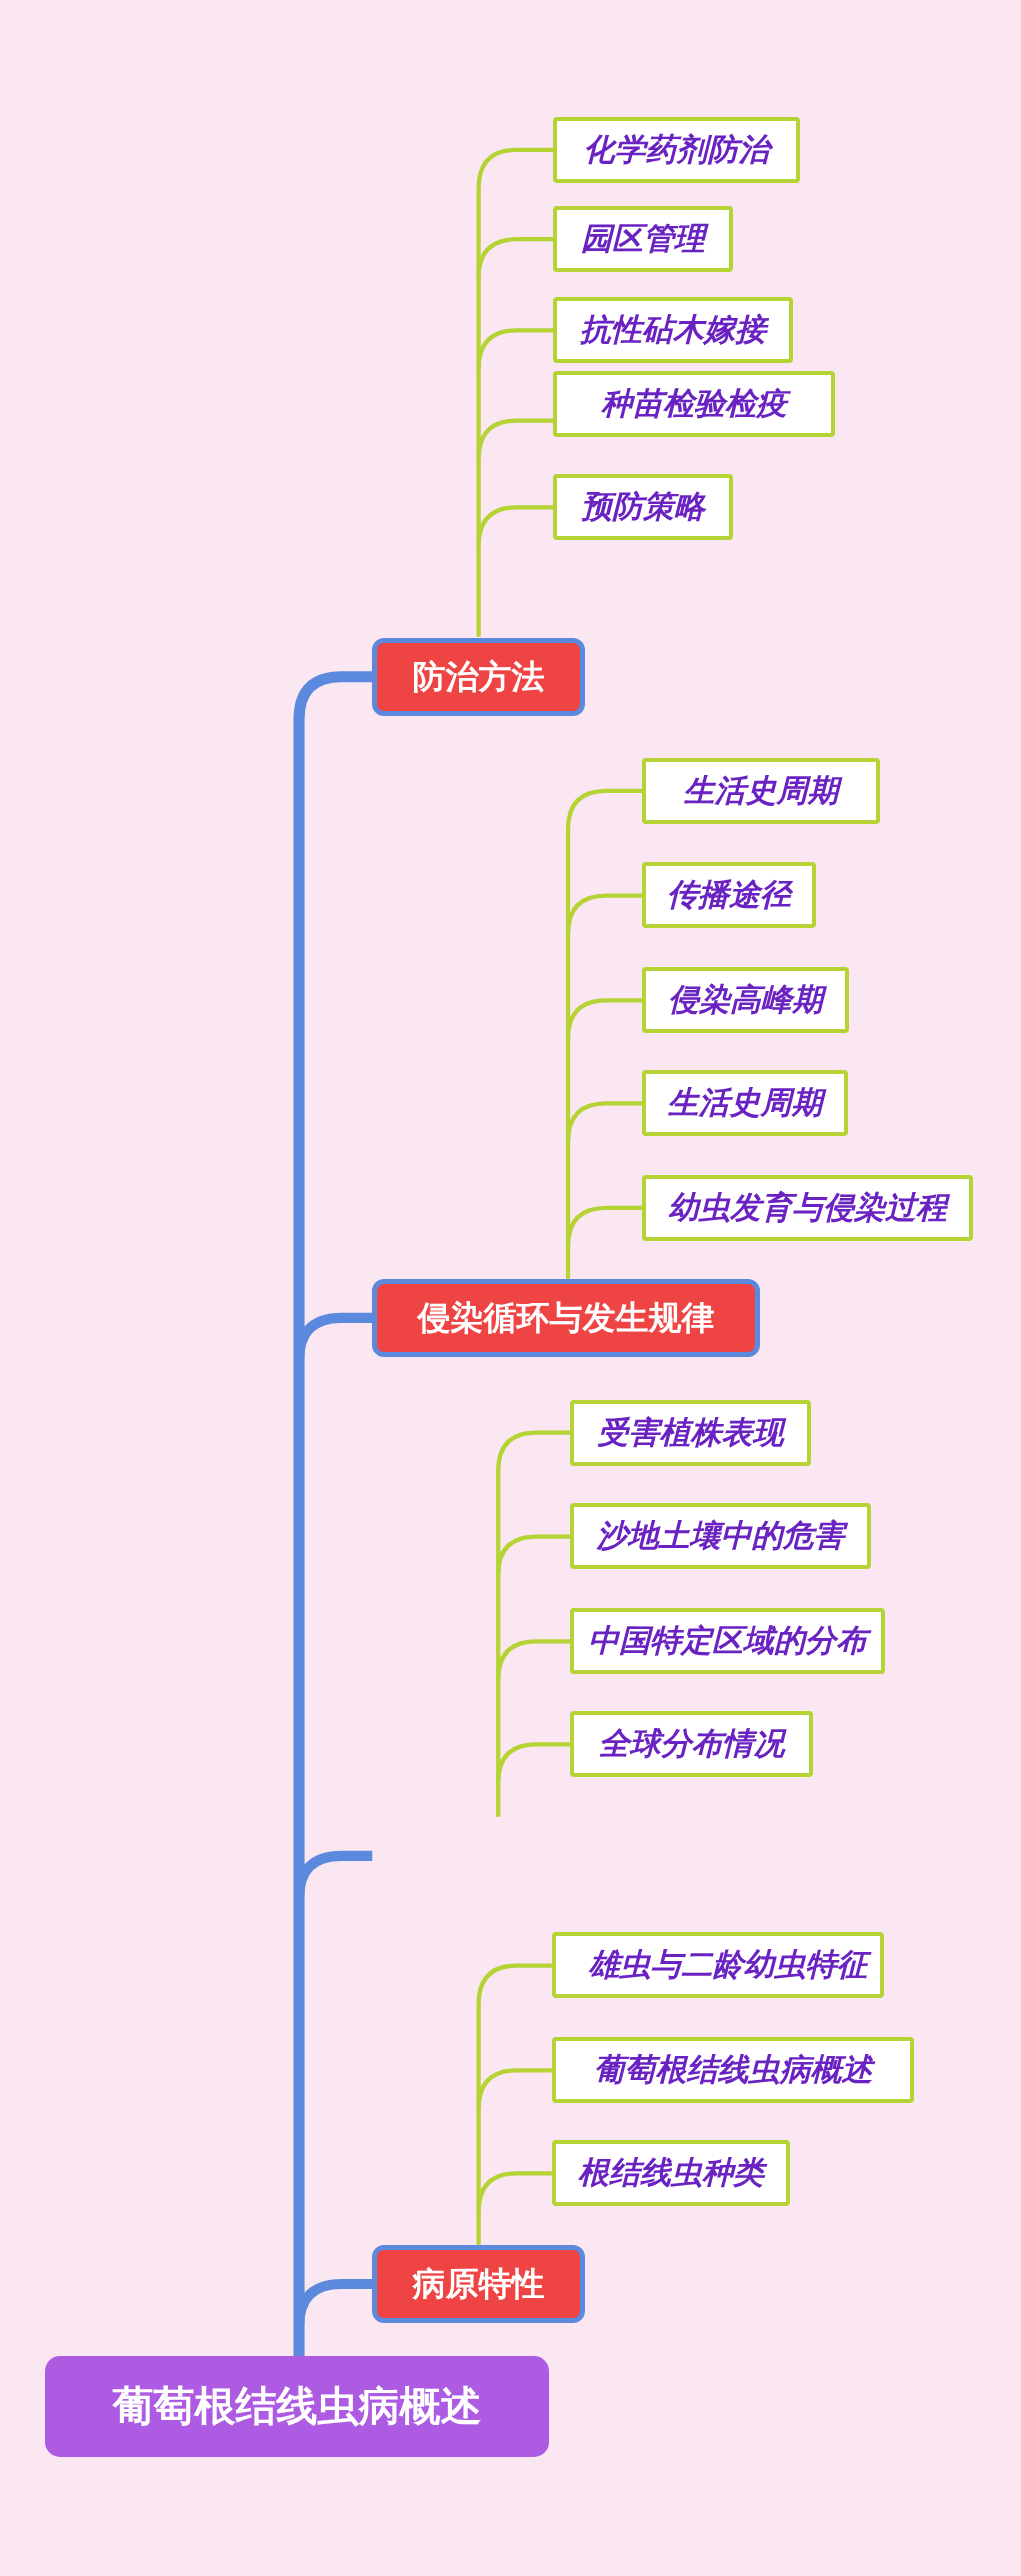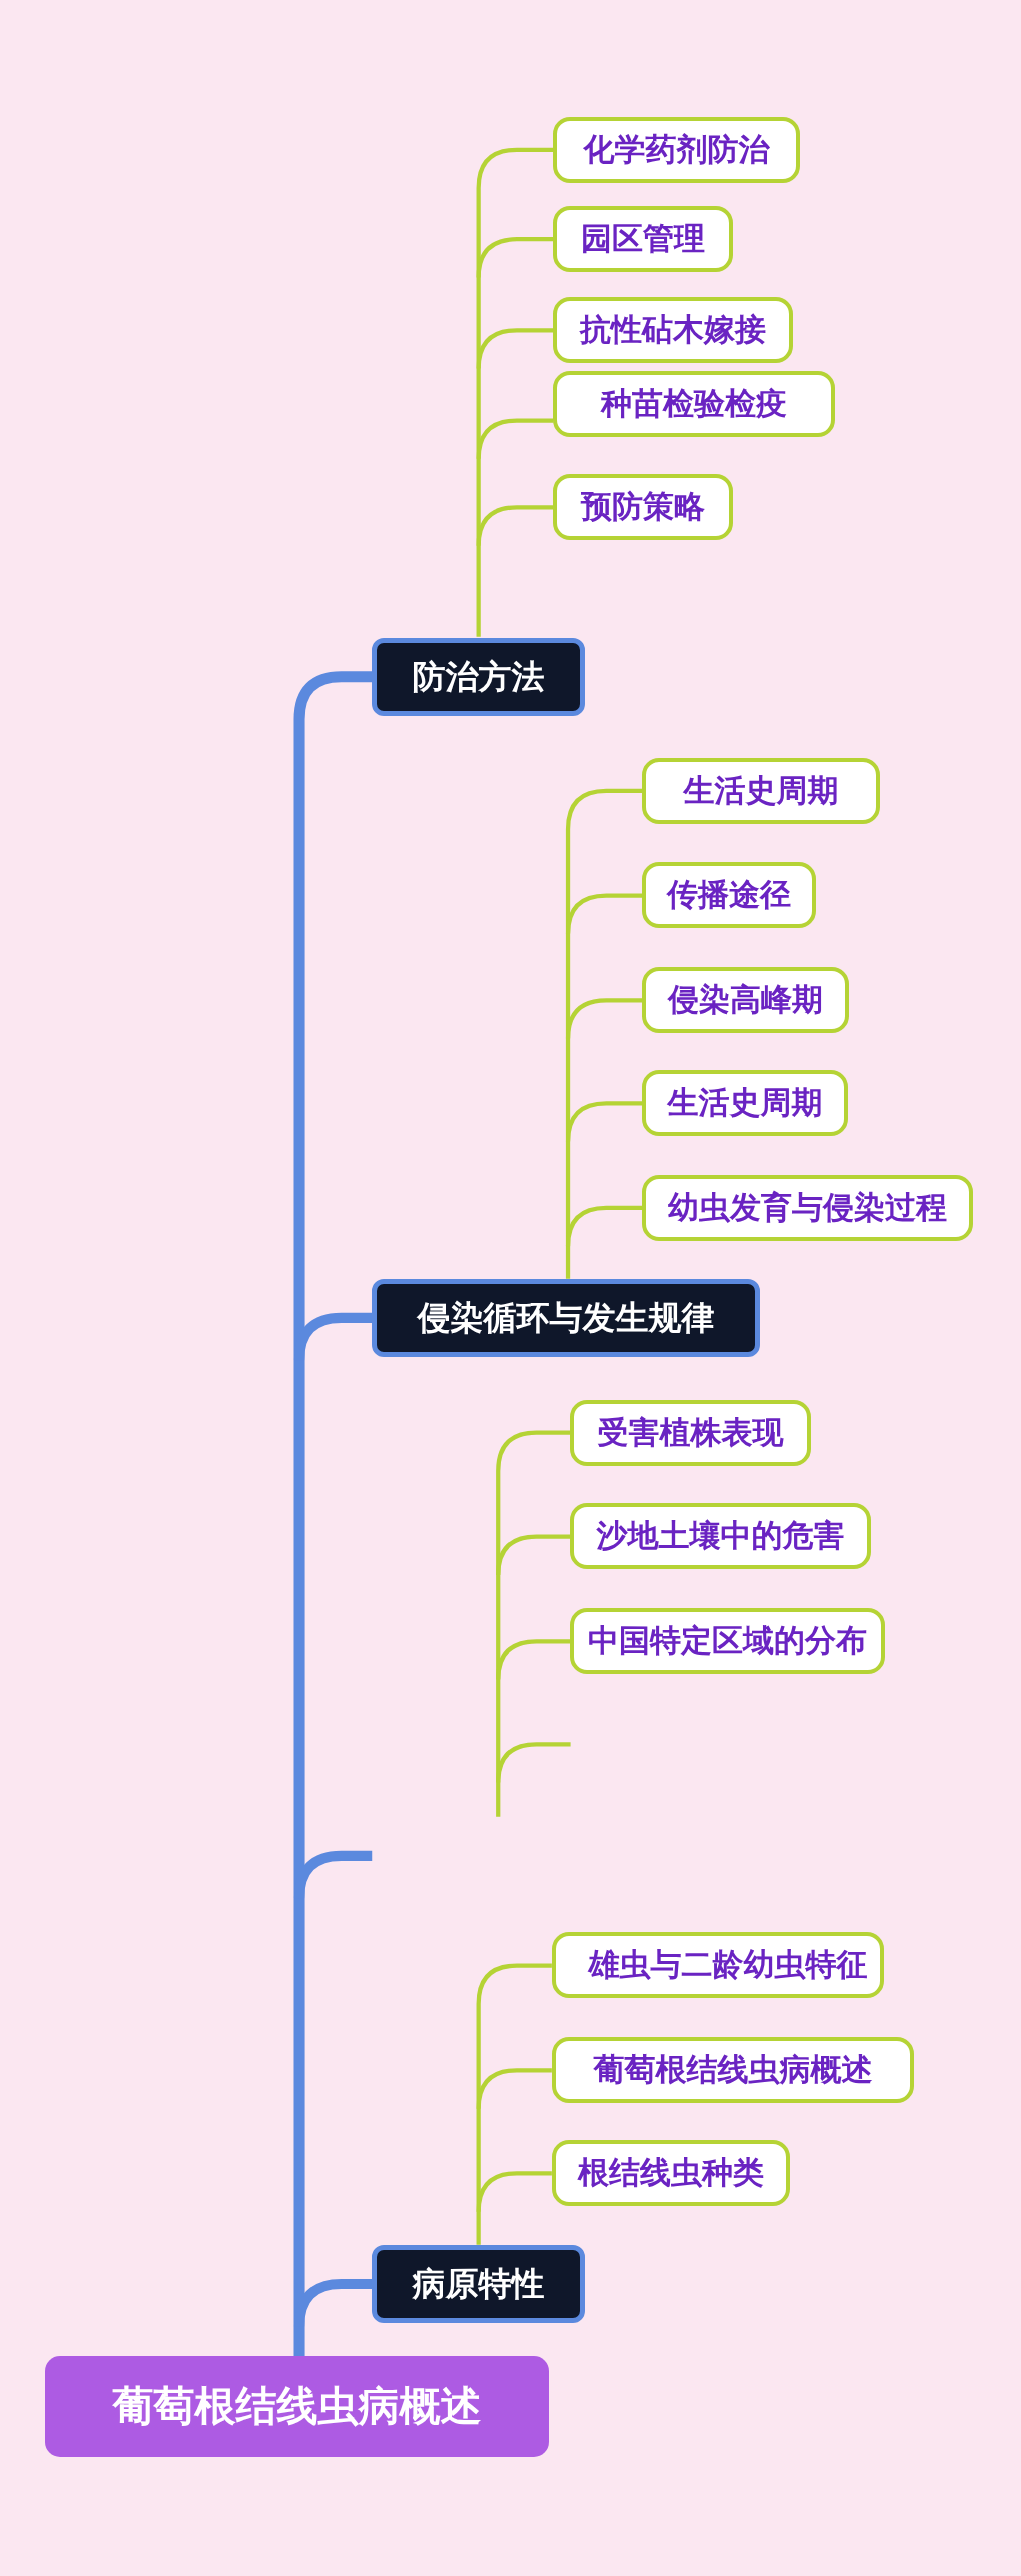--- a/index.html
+++ b/index.html
@@ -22,27 +22,28 @@
     display:flex;
     align-items:center;
     justify-content:center;
     white-space:nowrap;
     text-align:center;
     font-weight:700;
   }
   .leaf{
     background:#ffffff;
     border:4.3px solid #b5d335;
-    border-radius:17px;
+    border-radius:4px;
     color:#6a23c2;
     font-size:31px;
     height:66px;
+    font-style:italic;
   }
   .branch{
-    background:#0f172a;
+    background:#ef4444;
     border:5.1px solid #5b89de;
     border-radius:12px;
     color:#ffffff;
     font-size:33px;
     height:78px;
   }
   .root{
     background:#ad5be3;
     border-radius:15px;
     color:#ffffff;
@@ -97,20 +98,21 @@
 
   <div class="node leaf" style="left:642px;top:758px;width:238px;">生活史周期</div>
   <div class="node leaf" style="left:642px;top:862px;width:174px;">传播途径</div>
   <div class="node leaf" style="left:642px;top:967px;width:207px;">侵染高峰期</div>
   <div class="node leaf" style="left:642px;top:1070px;width:206px;">生活史周期</div>
   <div class="node leaf" style="left:642px;top:1175px;width:331px;">幼虫发育与侵染过程</div>
 
   <div class="node leaf" style="left:570px;top:1400px;width:241px;">受害植株表现</div>
   <div class="node leaf" style="left:570px;top:1503px;width:301px;">沙地土壤中的危害</div>
   <div class="node leaf" style="left:570px;top:1608px;width:315px;">中国特定区域的分布</div>
+  <div class="node leaf" style="left:570px;top:1711px;width:243px;">全球分布情况</div>
 
   <div class="node leaf" style="left:552px;top:1932px;width:332px;padding-left:20px;">雄虫与二龄幼虫特征</div>
   <div class="node leaf" style="left:552px;top:2037px;width:362px;">葡萄根结线虫病概述</div>
   <div class="node leaf" style="left:552px;top:2140px;width:238px;">根结线虫种类</div>
 
   <div class="node branch" style="left:372px;top:638px;width:213px;">防治方法</div>
   <div class="node branch" style="left:372px;top:1279px;width:388px;">侵染循环与发生规律</div>
   <div class="node branch" style="left:372px;top:2245px;width:213px;">病原特性</div>
 
   <div class="node root" style="left:45px;top:2356px;width:504px;">葡萄根结线虫病概述</div>

